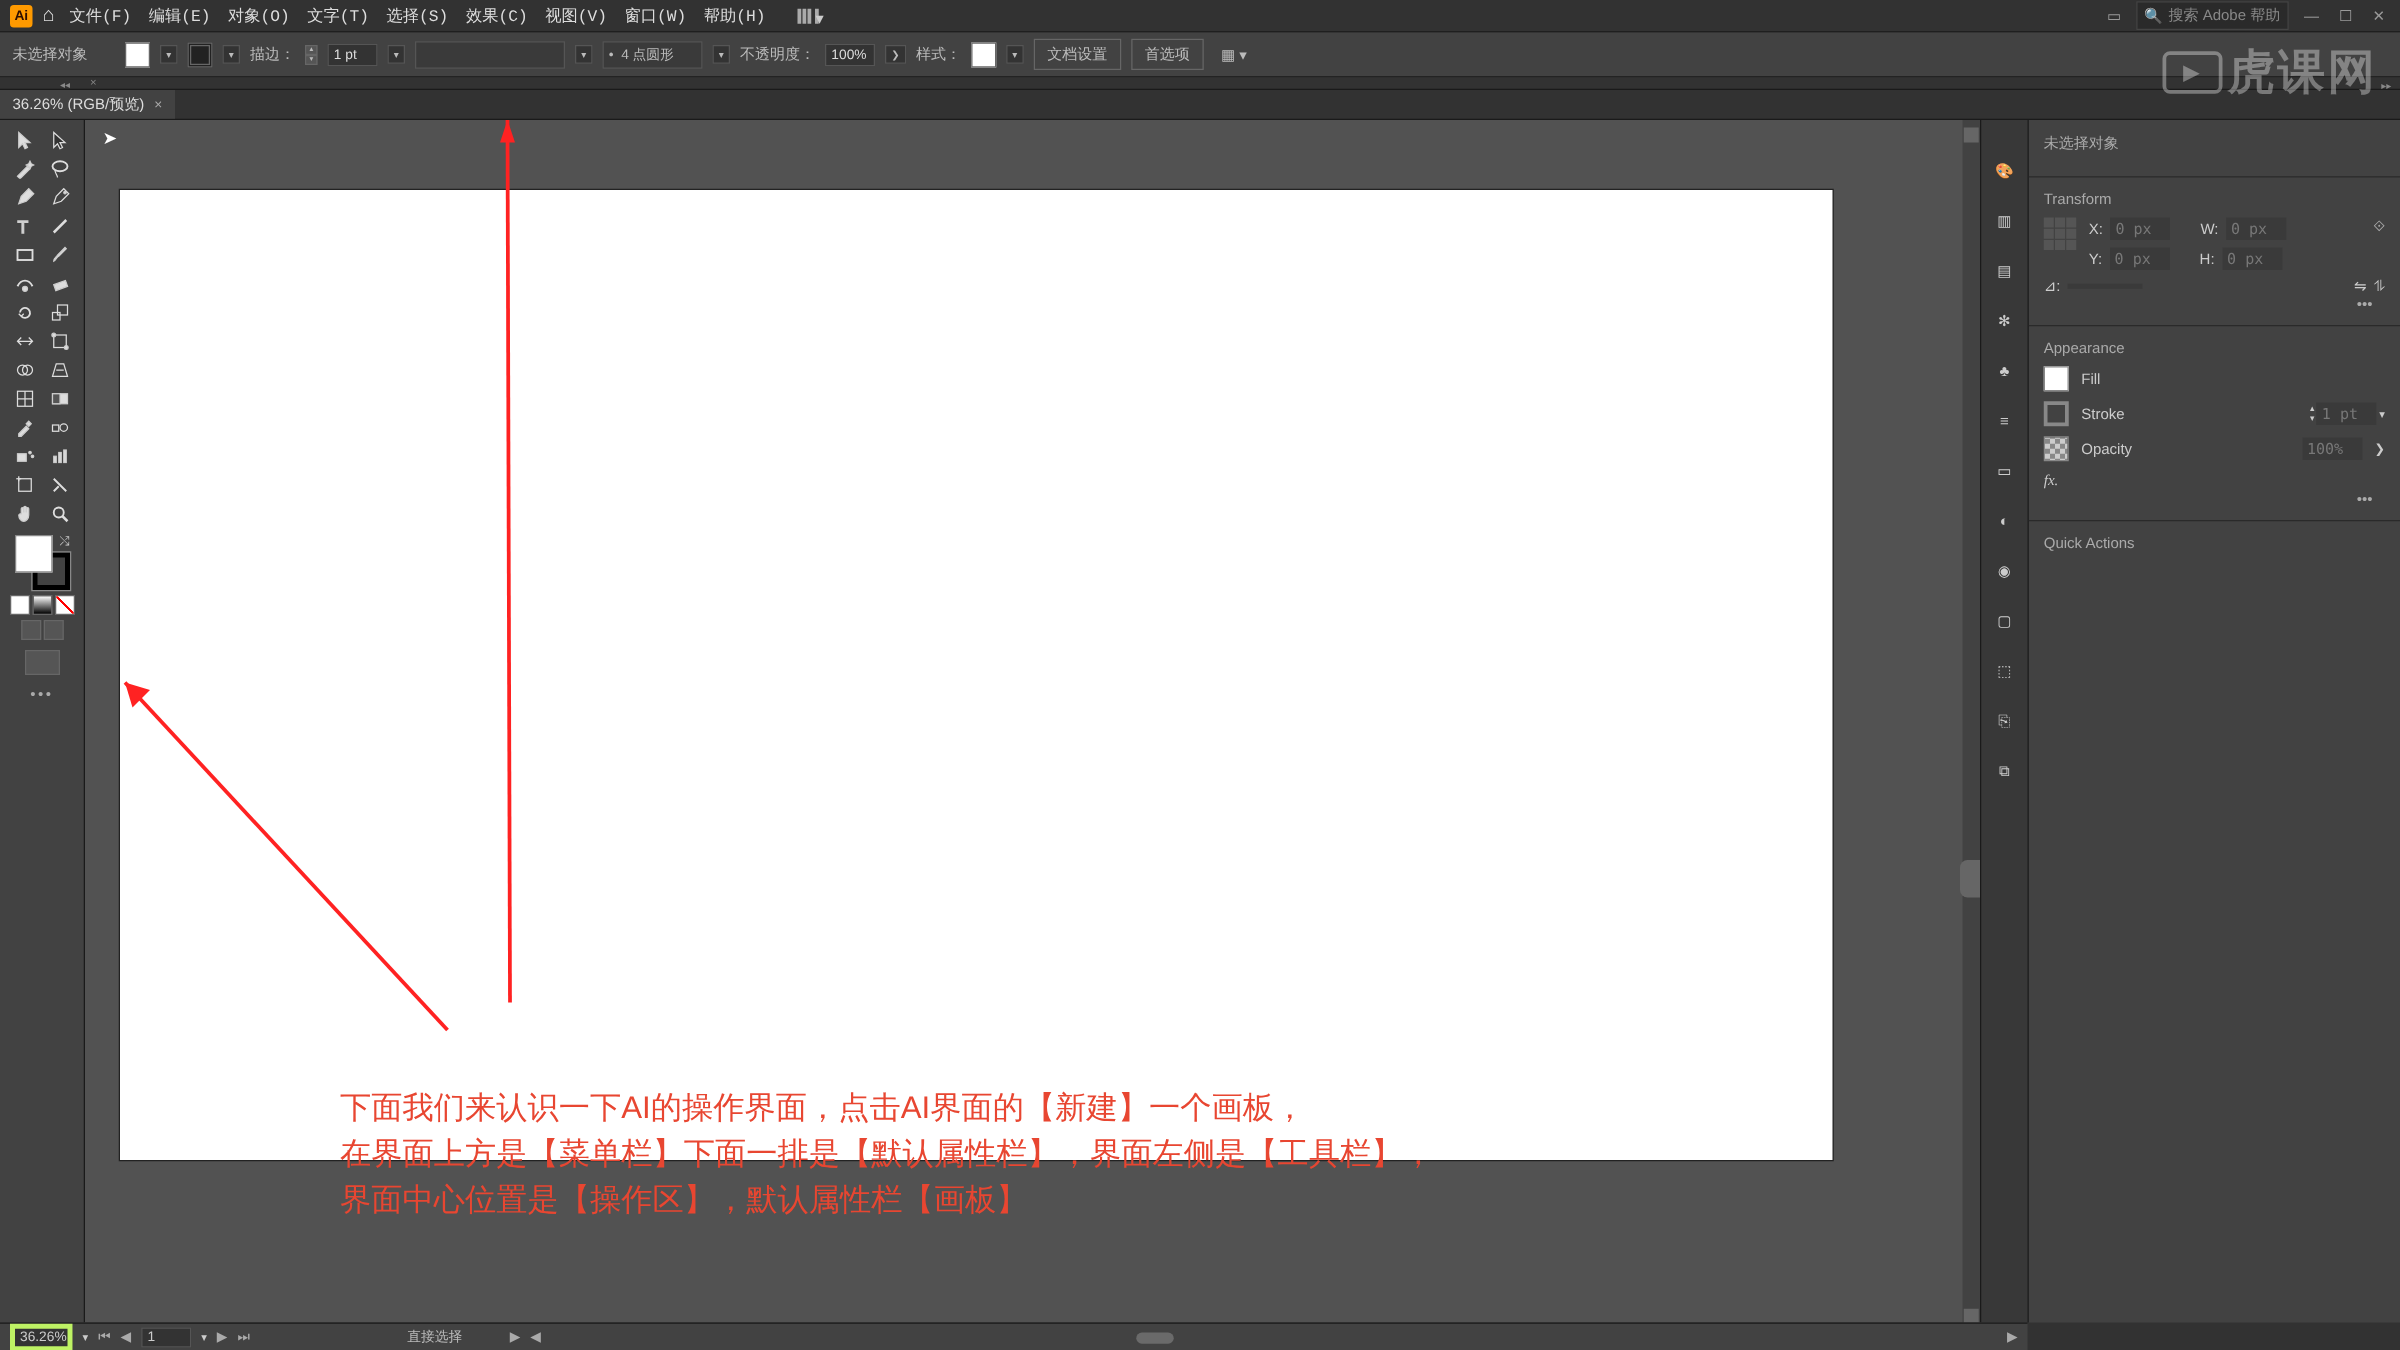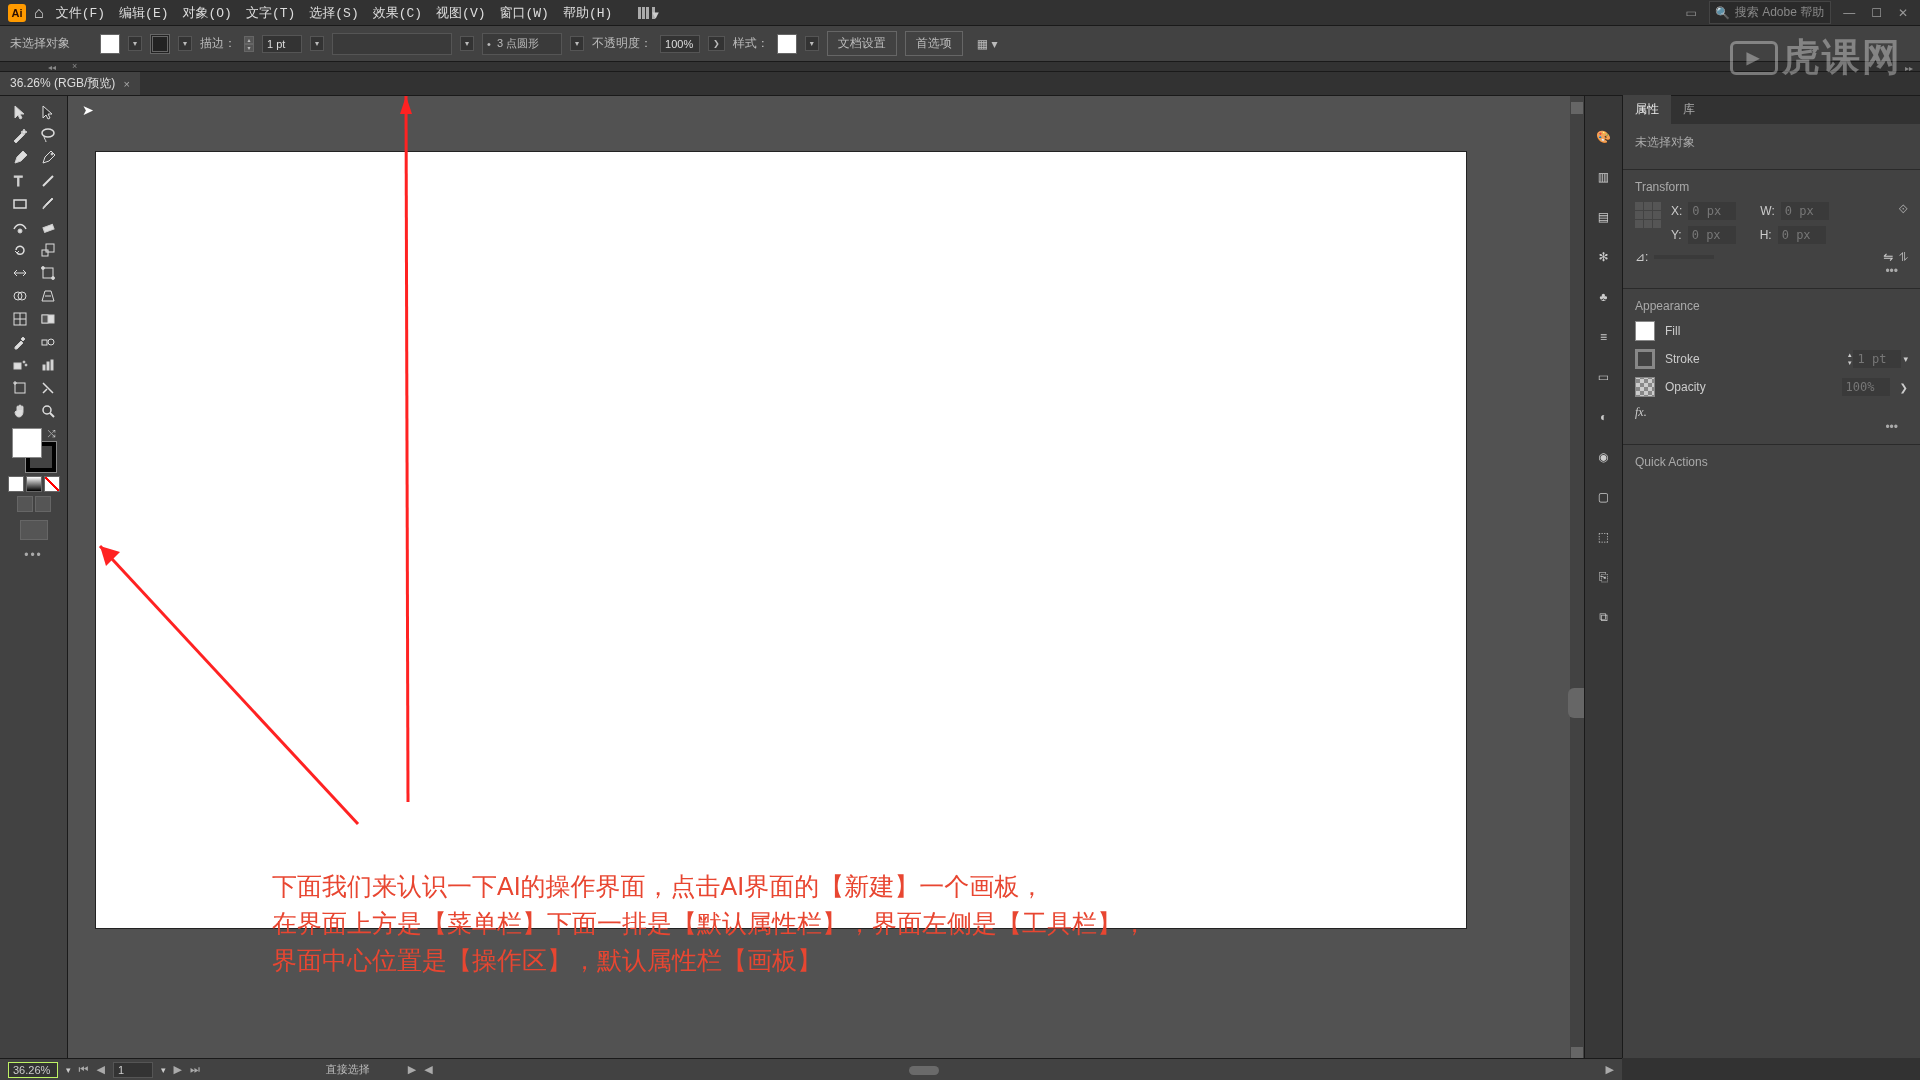--- a/index.html
+++ b/index.html
@@ -82,21 +82,21 @@
 .props .ref-grid span { background:#555; }
 .props .val-field { background:#3a3a3a; padding:2px 4px; color:#777; font-family: monospace; min-width:48px; }
 .props .angle-row { display:flex; align-items:center; gap:6px; margin-top:6px; font-family: monospace; }
 .props .appearance-row { display:flex; align-items:center; gap:10px; margin:8px 0; font-family: monospace; }
 .props .app-swatch { width:20px; height:20px; border:1px solid #888; }
 .props .flyout { color:#aaa; text-align:right; padding-right:10px; }
 .props hr { border:none; border-top:1px solid #2a2a2a; }
 
 
 .status-bar { height:22px; background:#424242; border-top:1px solid #1a1a1a; display:flex; align-items:center; padding:0 8px; font-size:11px; gap:8px; color:#ccc; position:absolute; bottom:0; left:0; right:298px; }
-.status-bar .zoom-field { background:#333; border:1px solid #bef264; padding:1px 4px; width:50px; }
+.status-bar .zoom-field { background:#333; border:4px solid #bef264; padding:1px 4px; width:50px; }
 .status-bar .nav-btn { color:#aaa; cursor:pointer; }
 .status-bar .ab-field { background:#333; border:1px solid #555; padding:1px 4px; width:40px; }
 .status-bar .hint { margin-left: 118px; color:#bbb; }
 .status-bar .play { margin-left:30px; color:#aaa; }
 .status-bar .hscroll { flex:1; margin:0 8px; height:12px; position:relative; }
 .status-bar .hscroll .tray { height:8px; }
 .status-bar .hscroll .thumb { position:absolute; left:460px; top:2px; width:30px; height:9px; background:#6a6a6a; border-radius:5px; }
 
 
 .watermark { position:absolute; right:18px; top:32px; color:rgba(255,255,255,0.35); font-size:38px; font-weight:bold; pointer-events:none; letter-spacing:2px; display:flex; align-items:center; gap:4px;padding-left:16px; }
@@ -145,21 +145,21 @@
     <span class="dd">▾</span>
   <span>描边：</span>
   <div class="stepper">
       <span>▴</span>
       <span>▾</span>
     </div>
   <input style="width: 40px;" value="1 pt">
   <span class="dd">▾</span>
   <div class="wide-dd"></div>
   <span class="dd">▾</span>
-  <div class="presets">• <span style="margin-left:6px">3 点圆形</span></div>
+  <div class="presets">• <span style="margin-left:6px">4 点圆形</span></div>
   <span class="dd">▾</span>
   <span>不透明度：</span>
   <input style="width: 40px;" value="100%">
   <span class="dd">❯</span>
   <span>样式：</span>
   <div class="swatch white"></div>
     <span class="dd">▾</span>
   <div class="btn-box">文档设置</div>
   <div class="btn-box">首选项</div>
   <span style="margin-left:6px">▦ ▾</span>
@@ -396,24 +396,20 @@
     <div class="d-icon">▭</div>
     <div class="d-icon">◐</div>
     <div class="d-icon">◉</div>
     <div class="d-icon">▢</div>
     <div class="d-icon">⬚</div>
     <div class="d-icon">⎘</div>
     <div class="d-icon">⧉</div>
   </div>
 
   <div class="props">
-    <div class="tabs">
-      <div class="ptab active">属性</div>
-      <div class="ptab">库</div>
-    </div>
     <div class="section">
       <div class="label-line">未选择对象</div>
     </div>
     <hr>
     <div class="section">
       <div class="label-line">Transform</div>
       <div style="display:flex; gap:10px; align-items:flex-start">
         <div class="ref-grid">
             <span></span>
             <span></span>

